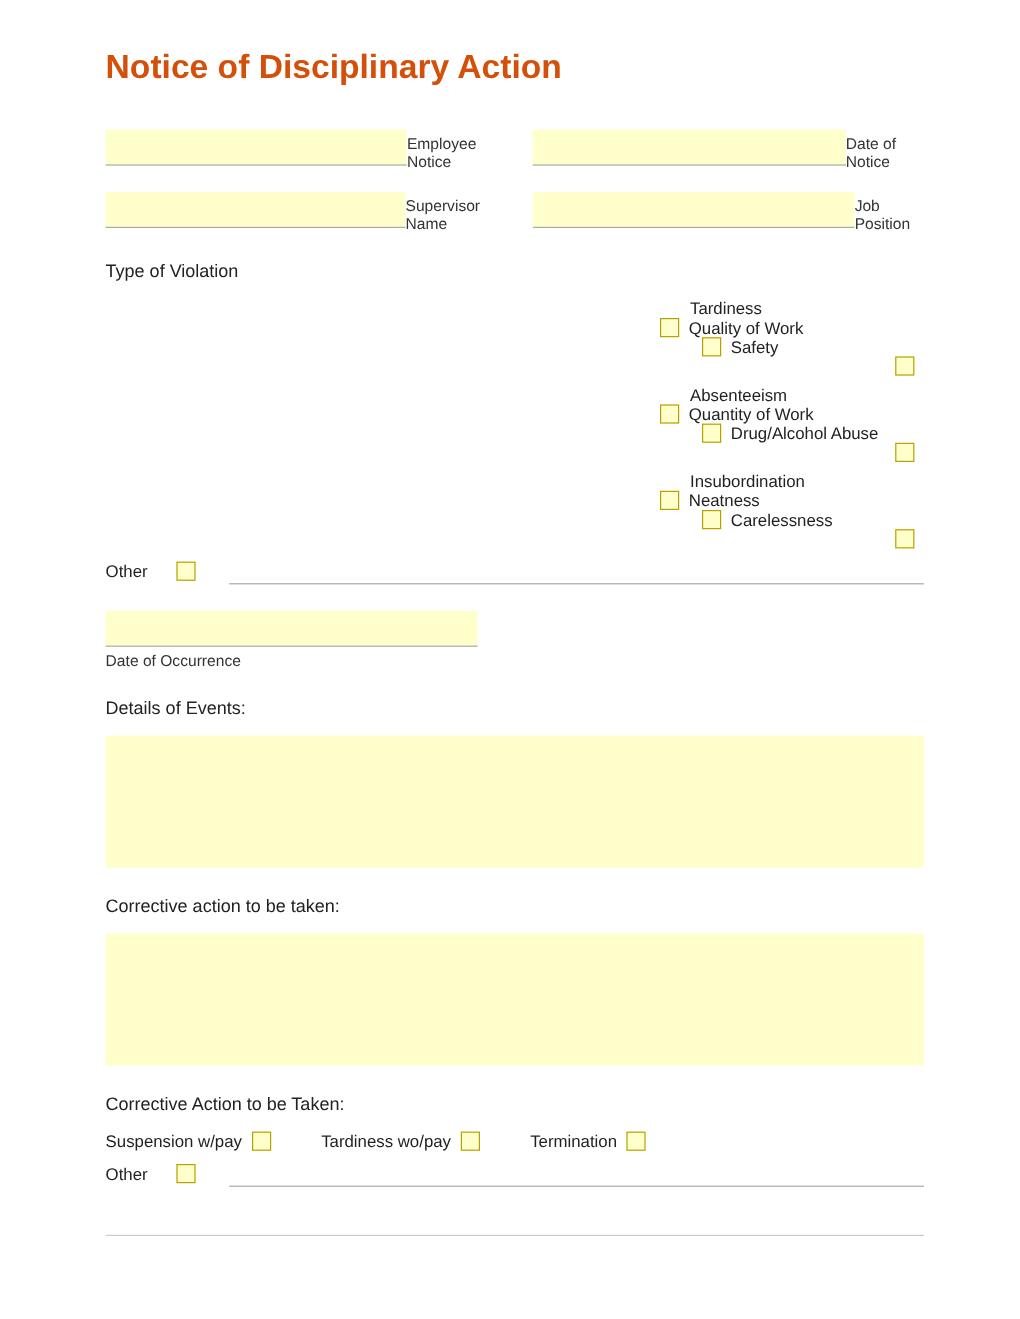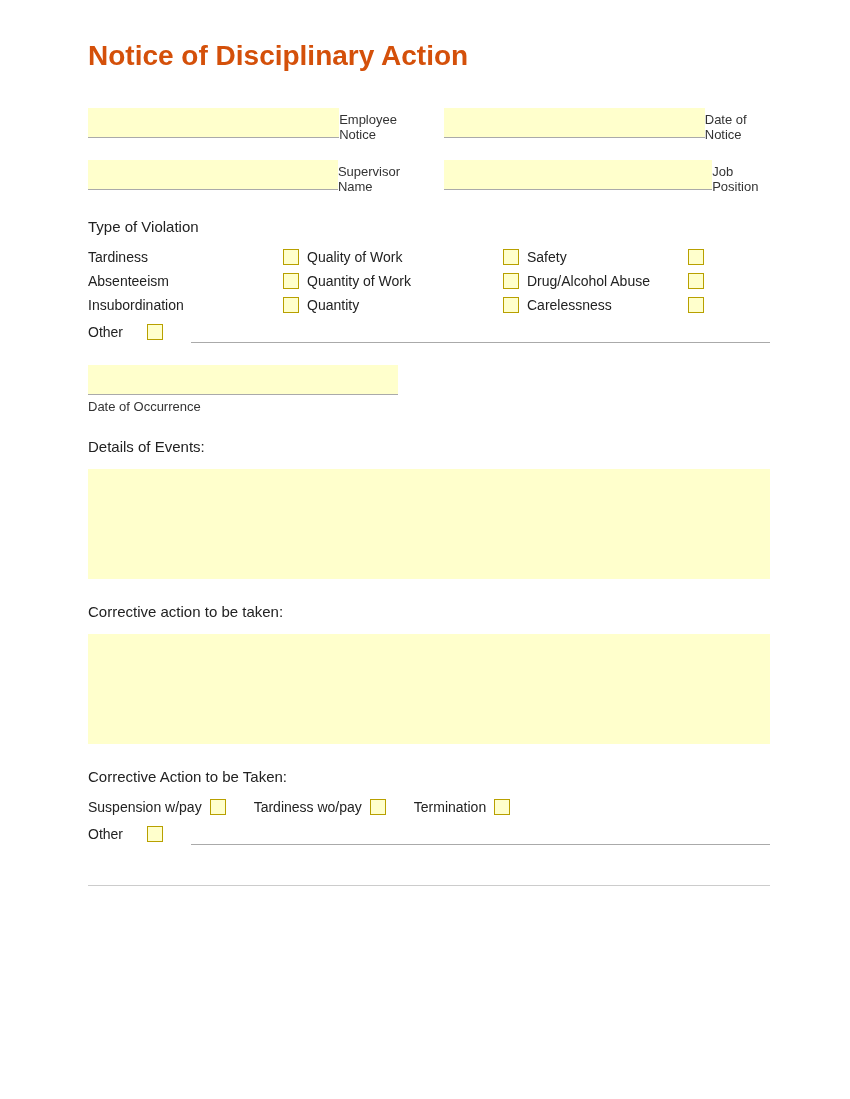--- a/index.html
+++ b/index.html
@@ -101,21 +101,21 @@
       font-size: 14px;
       padding: 8px;
       outline: none;
       resize: none;
       margin-bottom: 16px;
       display: block;
     }
     .corrective-actions-grid {
       display: flex;
       align-items: flex-start;
-      gap: 0;
+      gap: 14px;
       flex-wrap: wrap;
       margin-bottom: 8px;
     }
     .ca-item {
       display: flex;
       align-items: center;
       margin-right: 10px;
     }
     .ca-label {
       font-size: 14px;
@@ -124,22 +124,23 @@
       border: none;
       border-top: 1px solid #ccc;
       margin-top: 40px;
     }
     .violations-wrapper {
       margin-bottom: 4px;
     }
     
     .viol-row {
       display: flex;
-      align-items: flex-start;
+      align-items: flex-end;
       margin-bottom: 8px;
+      flex-direction: column;
     }
     .viol-col1 { width: 195px; }
     .viol-col2-wrap { display: flex; align-items: center; width: 220px; }
     .viol-col3-wrap { display: flex; align-items: center; width: 185px; }
     .viol-col4 { display: flex; align-items: center; }
   </style>
 </head>
 <body>
 
 <h1 class="page-title">Notice of Disciplinary Action</h1>
@@ -203,21 +204,21 @@
       <input type="checkbox" class="viol-checkbox" style="">
     </div>
   </div>
 
   <div class="viol-row">
     <div class="viol-col1">
       <span class="violation-label">Insubordination</span>
     </div>
     <div class="viol-col2-wrap">
       <input type="checkbox" class="viol-checkbox" style="">
-      <span class="violation-label">Quantity</span>
+      <span class="violation-label">Neatness</span>
     </div>
     <div class="viol-col3-wrap">
       <input type="checkbox" class="viol-checkbox" style="">
       <span class="violation-label">Carelessness</span>
     </div>
     <div class="viol-col4">
       <input type="checkbox" class="viol-checkbox" style="">
     </div>
   </div>
 </div>

